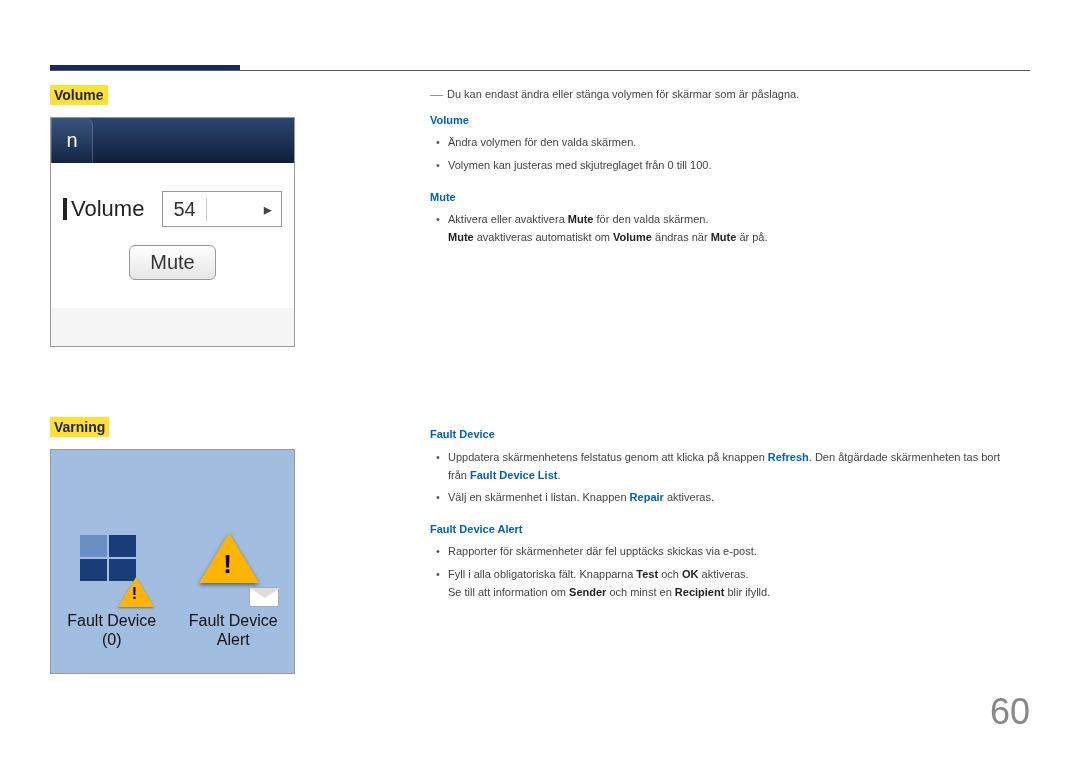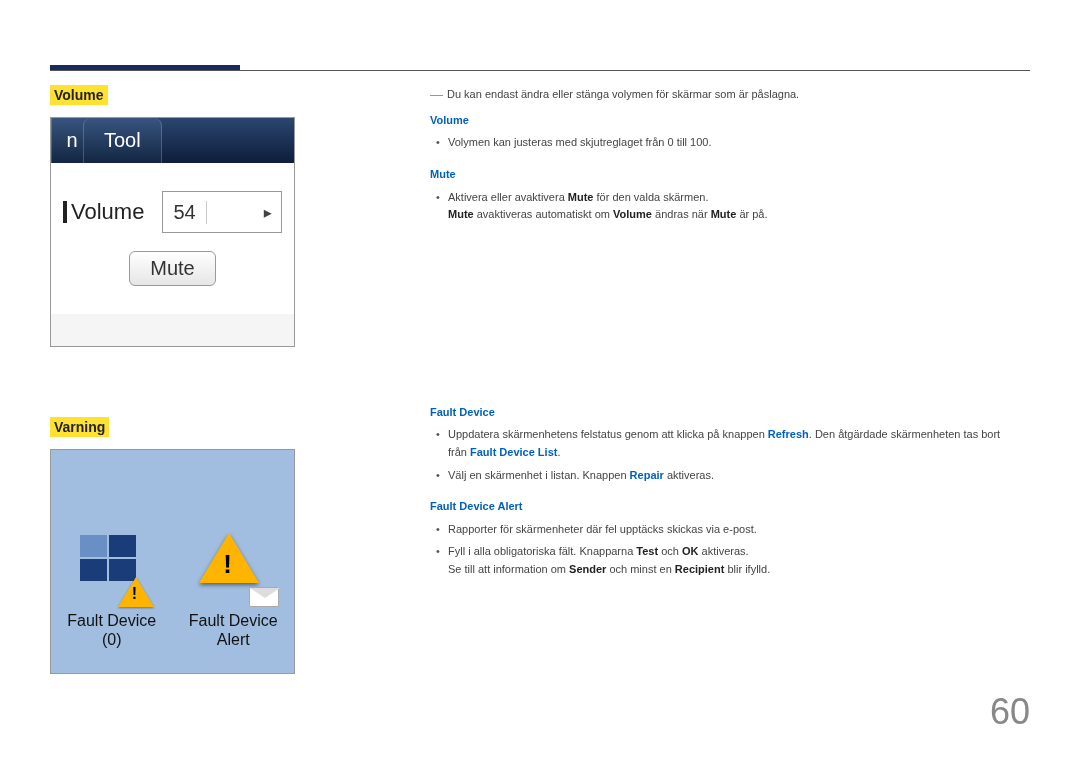--- a/index.html
+++ b/index.html
@@ -13,21 +13,21 @@
   .section-title { display: inline-block; background: #ffe132; font-weight: bold; font-size: 14px; padding: 2px 4px; color: #222; margin-bottom: 12px; }
   .screenshot { border: 1px solid #999; width: 245px; margin-bottom: 60px; }
   .ss-tool { height: 230px; background: #f5f5f5; overflow: hidden; position: relative; }
   .tabbar { background: linear-gradient(#2b4670, #0e1d3a); height: 45px; display: flex; align-items: center; color: #fff; font-size: 20px; }
   .tab { padding: 0 20px; border-right: 1px solid rgba(255,255,255,0.2); border-left: 1px solid rgba(255,255,255,0.2); border-radius: 8px 8px 0 0; margin-left: -10px; height: 45px; display: flex; align-items: center; background: linear-gradient(#38557e,#132643); }
   .tab-n { width: 40px; justify-content: center; margin-left:0; border-radius:0 8px 0 0; }
   .panel { background: #fff; padding: 28px 12px; }
   .vol-row { display: flex; align-items: center; gap: 18px; margin-bottom: 18px; }
   .vol-lbl { font-size: 22px; color: #222; display:flex; align-items:center; }
   .vol-lbl::before { content:""; display:inline-block; width:4px; height:22px; background:#222; margin-right:4px; }
-  .spinner { display: flex; align-items: center; border: 1px solid #999; border-radius: 0; height: 42px; overflow:hidden;gap:48px; }
+  .spinner { display: flex; align-items: center; border: 1px solid #999; border-radius: 0; height: 36px; overflow:hidden;gap:48px; }
   .spinner-val { width: 46px; text-align: center; font-size: 20px; border-right:1px solid #ccc; }
   .spinner-btn { width: 28px; text-align: center; font-size: 16px; color:#444; }
   .mute-row { display:flex; justify-content:center; }
   .mute-btn { border:1px solid #999; border-radius:6px; padding:5px 20px; font-size:20px; background:linear-gradient(#fff,#e6e6e6); }
   
   .ss-alert { height: 225px; background:#a1bee1; position:relative; overflow:hidden; border:1px solid #999; width:245px; }
   .alert-inner { position:absolute; bottom:0; left:0; right:0; height:170px; display:flex; }
   .alert-box { flex:1; margin:6px; background:rgba(255,255,255,0.0); text-align:center; display:flex; flex-direction:column; align-items:center; justify-content:flex-end; padding-bottom:18px; }
   .alert-ico { width:68px; height:68px; margin-bottom:10px; position:relative; }
   .mosaic { width:60px; height:50px; display:grid; grid-template-columns:1fr 1fr; grid-template-rows:1fr 1fr; gap:2px; padding:2px; }
@@ -58,21 +58,20 @@
 <div class="page">
   <div class="hr-accent"></div>
   <div class="hr-top"></div>
 
   <div class="content">
     <div class="left-col">
       <div class="section-title">Volume</div>
       <div class="screenshot ss-tool">
         <div class="tabbar">
           <div class="tab tab-n">n</div>
-          <div class="tab">Tool</div>
         </div>
         <div class="panel">
           <div class="vol-row">
             <span class="vol-lbl">Volume</span>
             <div class="spinner">
               <div class="spinner-val">54</div>
               <div class="spinner-btn">▸</div>
             </div>
           </div>
           <div class="mute-row">
@@ -114,20 +113,21 @@
             </div>
           </div>
         </div>
       </div>
     </div>
 
     <div class="right-col">
       <div><span class="note-dash">―</span><span>Du kan endast ändra eller stänga volymen för skärmar som är påslagna.</span></div>
       <div class="blue subhead">Volume</div>
       <ul>
+        <li>Ändra volymen för den valda skärmen.</li>
         <li>Volymen kan justeras med skjutreglaget från 0 till 100.</li>
       </ul>
       <div class="blue subhead">Mute</div>
       <ul>
         <li>
           <span>Aktivera eller avaktivera </span><span class="bold">Mute</span><span> för den valda skärmen.</span><br>
           <span class="bold">Mute</span><span> avaktiveras automatiskt om </span><span class="bold">Volume</span><span> ändras när </span><span class="bold">Mute</span><span> är på.</span>
         </li>
       </ul>
 

